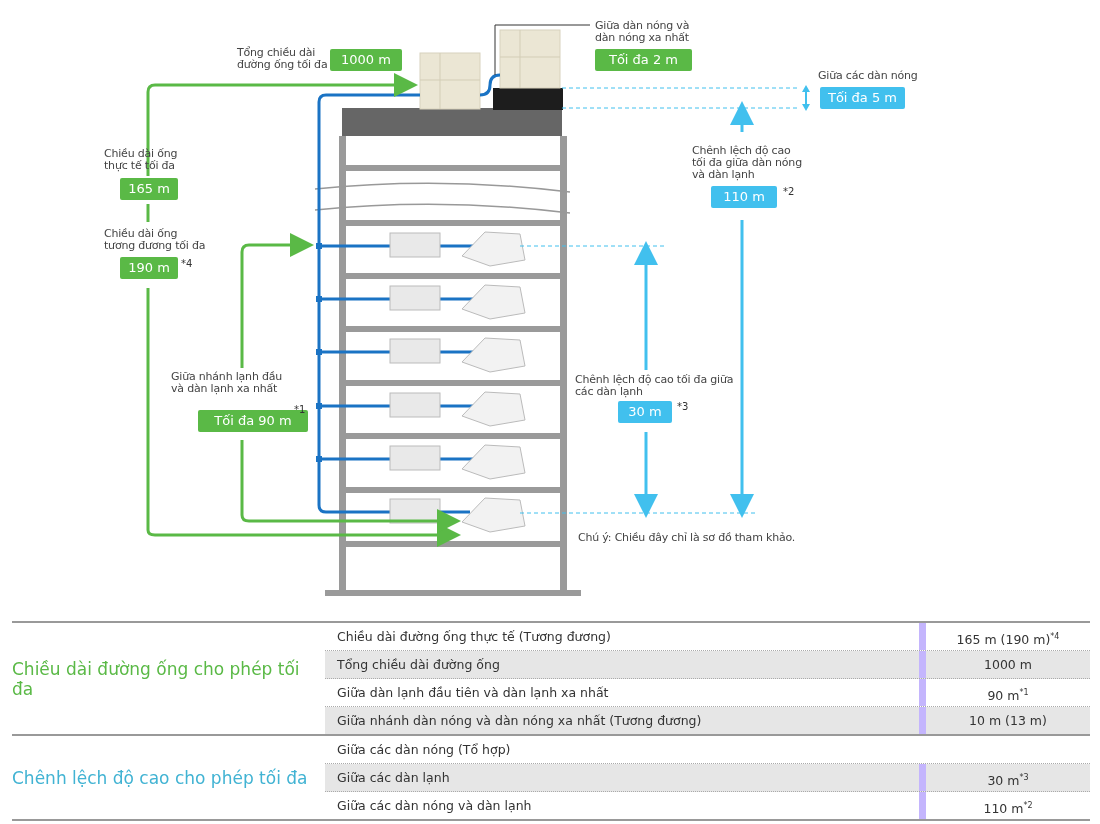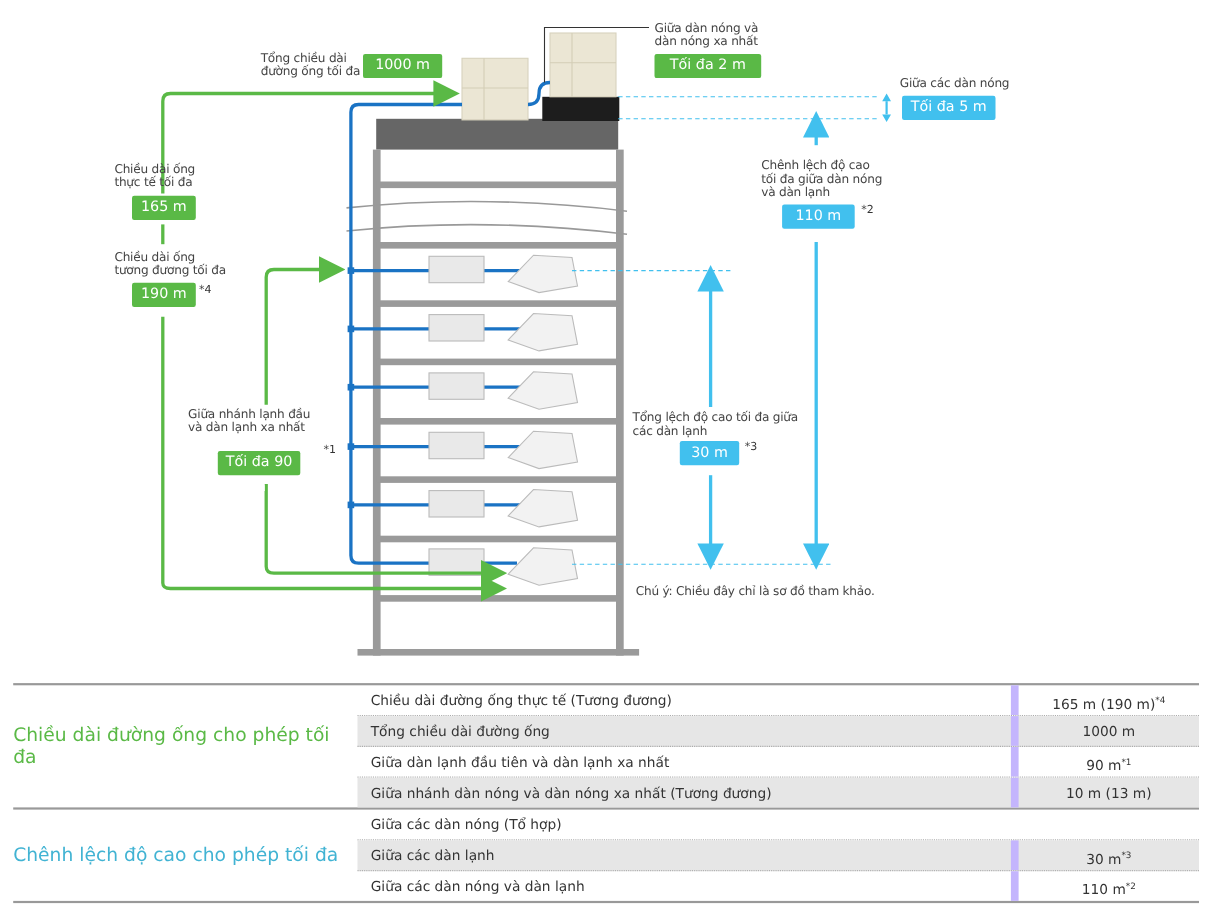--- a/index.html
+++ b/index.html
@@ -139,24 +139,24 @@
 thực tế tối đa</div>
   <div class="badge green" style="left:120px;top:178px;width:58px;">165 m</div>
 
   <div class="lbl" style="left:104px;top:228px;">Chiều dài ống
 tương đương tối đa</div>
   <div class="badge green" style="left:120px;top:257px;width:58px;">190 m</div>
   <div class="sup" style="left:181px;top:258px;">*4</div>
 
   <div class="lbl" style="left:171px;top:371px;">Giữa nhánh lạnh đầu
 và dàn lạnh xa nhất</div>
-  <div class="badge green" style="left:198px;top:410px;width:75px;">Tối đa 90 m</div>
+  <div class="badge green" style="left:198px;top:410px;width:110px;">Tối đa 90 m</div>
   <div class="sup" style="left:294px;top:404px;">*1</div>
 
-  <div class="lbl" style="left:575px;top:374px;">Tổng lệch độ cao tối đa giữa
+  <div class="lbl" style="left:575px;top:374px;">Chênh lệch độ cao tối đa giữa
 các dàn lạnh</div>
   <div class="badge blue" style="left:618px;top:401px;width:54px;">30 m</div>
   <div class="sup" style="left:677px;top:401px;">*3</div>
 
   <div class="lbl" style="left:578px;top:532px;">Chú ý: Chiều đây chỉ là sơ đồ tham khảo.</div>
 </div>
 
 <div id="spec-table">
     <div class="group">
       <div class="group-title" style="color: rgb(90, 185, 70);">Chiều dài đường ống cho phép tối đa</div>

